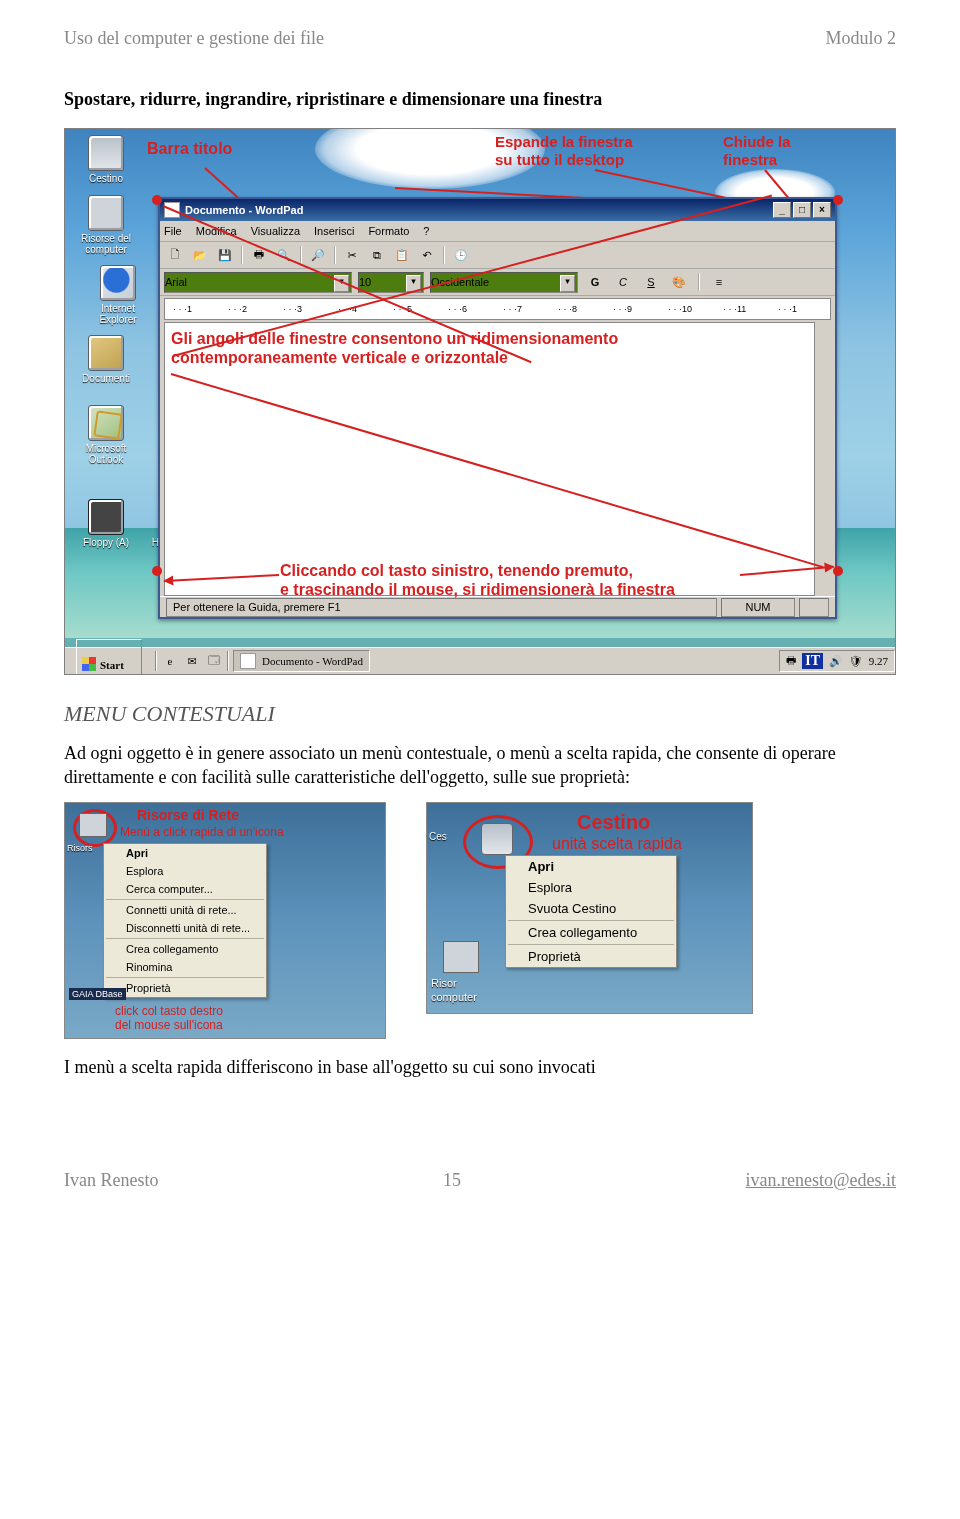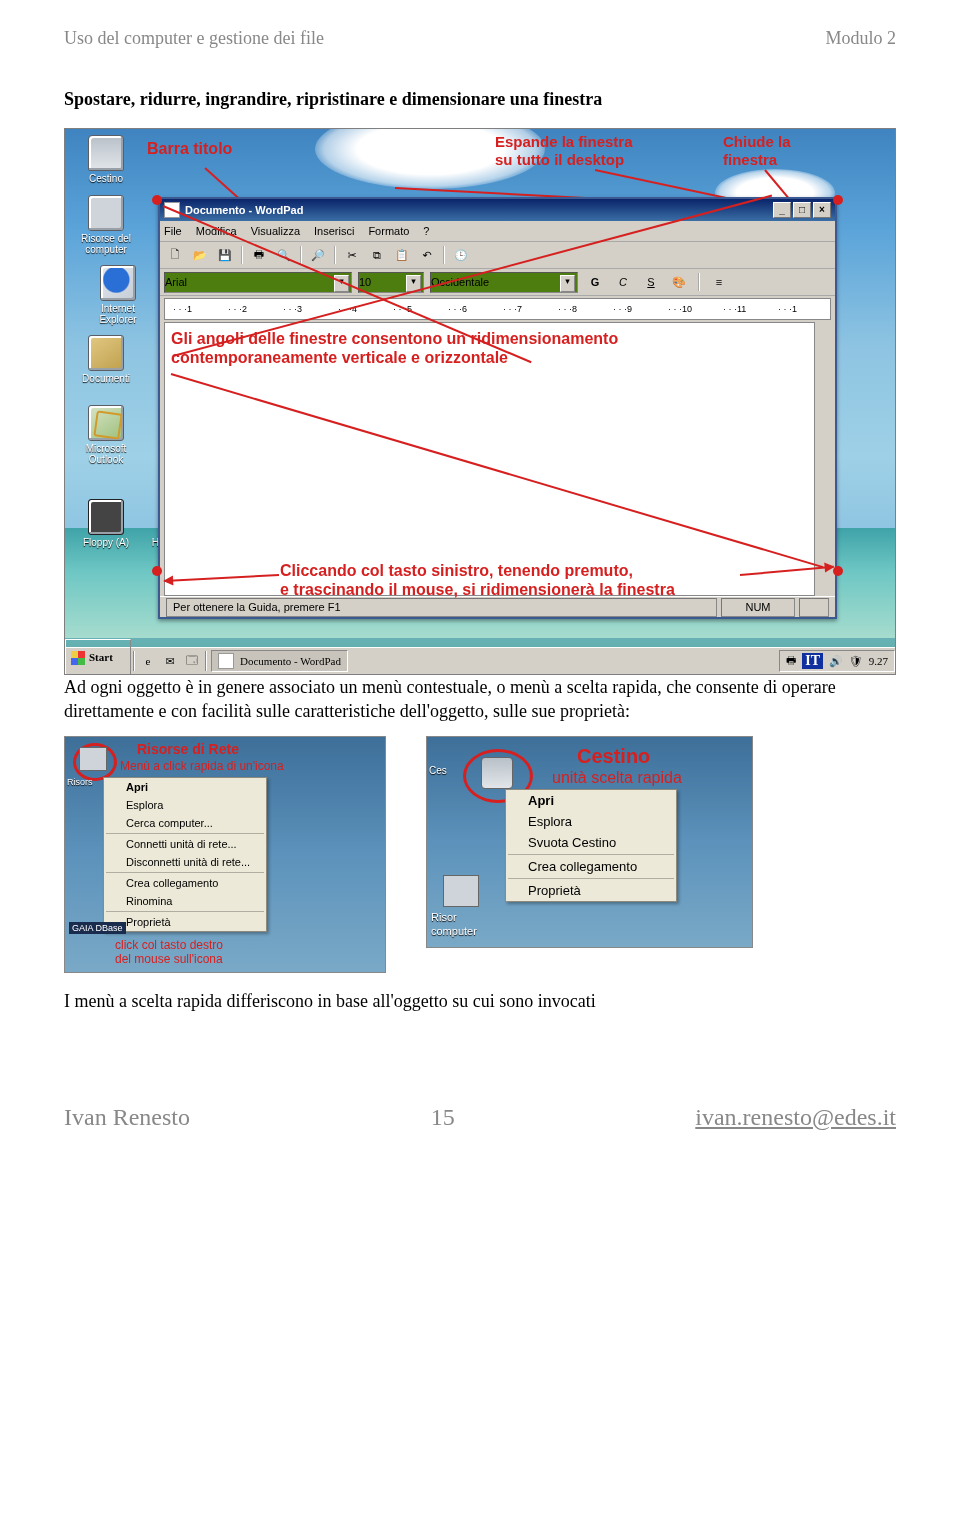--- a/index.html
+++ b/index.html
@@ -36,41 +36,41 @@
 .wp-fmt{height:26px;border-bottom:1px solid #a9a9a9;display:flex;align-items:center;padding:0 4px;gap:6px;font-size:11px}
 .combo{height:19px;background:#4d7c0f;border:1px solid #888;border-top-color:#555;border-left-color:#555;display:flex;align-items:center;padding:0 16px 0 0;position:relative}
 .combo::after{content:"▾";position:absolute;right:2px;top:2px;width:13px;height:15px;background:#d4d0c7;text-align:center;font-size:9px;border:1px solid #fff;border-right-color:#888;border-bottom-color:#888}
 .ruler{height:20px;background:#fff;border:1px solid #888;margin:2px 4px;font-size:9px;display:flex;align-items:center;padding:0 8px;color:#000;position:relative;letter-spacing:0}
 .ruler span{position:absolute}
 .wp-doc{background:#fff;border:1px solid #888;margin:0 20px 0 4px;height:260px;padding:6px;font-size:11px}
 .wp-status{height:20px;border-top:1px solid #fff;display:flex;align-items:center;padding:0 6px;font-size:11px}
 .wp-status .cell{border:1px solid #888;border-top-color:#777;border-left-color:#777;padding:1px 6px;height:15px;display:flex;align-items:center}
 .diag{position:absolute;height:2px;background:#d62020;transform-origin:left center}
 .taskbar{position:absolute;left:0;right:0;bottom:0;height:26px;background:#d4d0c7;border-top:1px solid #fff;display:flex;align-items:center;font-size:11px;font-family:Tahoma}
-.start{height:20px;min-width:54px;margin:0 0;border:1px solid #fff;border-right-color:#888;border-bottom-color:#888;display:flex;align-items:flex-start;padding:11px 5px;font-weight:bold}
+.start{height:20px;min-width:54px;margin:0 11px;border:1px solid #fff;border-right-color:#888;border-bottom-color:#888;display:flex;align-items:flex-end;padding:11px 5px;font-weight:bold}
 .start .flag{width:14px;height:14px;margin-right:4px;background:conic-gradient(#e33 0 25%,#4b4 25% 50%,#46e 50% 75%,#ec4 75%)}
 .tbsep{width:1px;height:20px;background:#888;border-right:1px solid #fff;margin:0 2px}
 .qbtn{width:18px;height:18px;margin:0 1px;background:#d4d0c7;border:1px solid #d4d0c7;font-size:11px;display:flex;align-items:center;justify-content:center}
 .taskbtn{height:20px;border:1px solid #888;border-top-color:#fff;border-left-color:#fff;padding:0 6px;display:flex;align-items:center;margin:0 2px;background:#d4d0c7}
 .taskbtn.pressed{border-color:#888 #fff #fff #888;background:#c8c4bb}
 .tray{margin-left:auto;height:20px;border:1px solid #888;border-bottom-color:#fff;border-right-color:#fff;padding:0 6px;display:flex;align-items:center;gap:6px}
 .tray .lang{background:#1030a0;color:#fff;padding:0 3px;font-size:14px;font-weight:bold}
 .subhead{font-style:italic;font-size:22px;color:#555;margin:26px 0 14px}
 .bodytxt{font-size:18px;line-height:1.35;margin:0 0 12px}
 .minis{display:flex;gap:40px;margin:6px 0}
 .mini{border:1px solid #888;background:#5a90ba;height:235px;position:relative;font-family:Tahoma,Arial,sans-serif;overflow:hidden}
 .mini .bg{position:absolute;inset:0;background:linear-gradient(180deg,#3d6f99 0%,#5c92bb 50%,#7aa9c7 100%)}
 .ctxmenu{position:absolute;background:#ece9d8;border:1px solid #8e8b7e;font-size:11px;color:#000;min-width:140px;box-shadow:2px 2px 3px rgba(0,0,0,.3)}
 .ctxmenu div{padding:3px 16px 3px 22px}
 .ctxmenu div.bold{font-weight:bold}
 .ctxmenu hr{border:none;border-top:1px solid #b0aea0;margin:1px 2px}
 .circ{position:absolute;border:3px solid #d62020;border-radius:50%}
 .mini .lbl{position:absolute;color:#d62020;font-weight:bold;font-family:Arial,sans-serif}
 .concl{font-size:18px;margin:18px 0 70px}
-.ftr{display:flex;justify-content:space-between;color:#888;font-size:24px;padding:6px 64px 24px}
+.ftr{display:flex;justify-content:space-between;color:#888;font-size:18px;padding:6px 64px 24px}
 .ftr a{color:#888;text-decoration:underline}
 </style>
 </head>
 <body>
 
 <div class="page">
   <div class="hdr">
     <span>Uso del computer e gestione dei file</span>
     <span>Modulo 2</span>
   </div>
@@ -252,20 +252,21 @@
       <div class="tray">
         <span>🖶</span>
         <span class="lang">IT</span>
         <span>🔊</span>
         <span>🛡</span>
         <span>9.27</span>
       </div>
     </div>
   </div>
 
+  <div class="subhead">MENU CONTESTUALI</div>
   <p class="bodytxt">Ad ogni oggetto è in genere associato un menù contestuale, o menù a scelta rapida, che consente di operare direttamente e con facilità sulle caratteristiche dell'oggetto, sulle sue proprietà:</p>
 
   <div class="minis">
 
     <div class="mini" style="width:320px">
       <div class="bg"></div>
       <div class="lbl" style="left:72px;top:4px;font-size:14px">Risorse di Rete</div>
       <div class="lbl" style="left:55px;top:22px;font-size:12px;font-weight:normal">Menù a click rapida di un'icona</div>
       <div class="circ" style="left:8px;top:6px;width:38px;height:32px"></div>
       <div style="position:absolute;left:14px;top:10px;width:26px;height:22px;background:#cfd4da;border:1px solid #666"></div>

